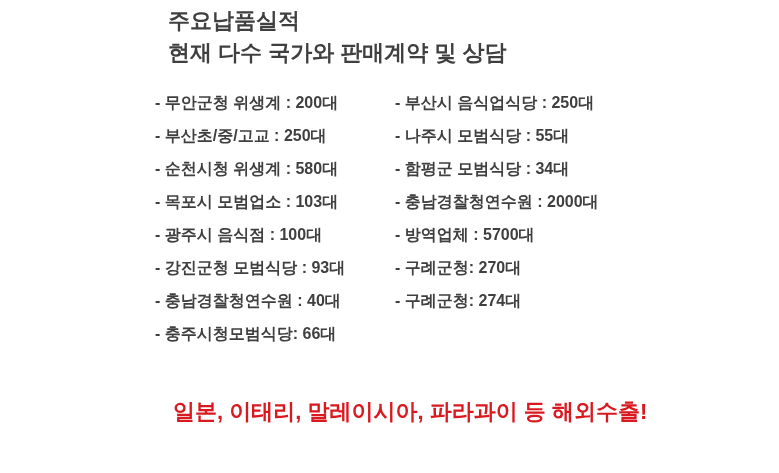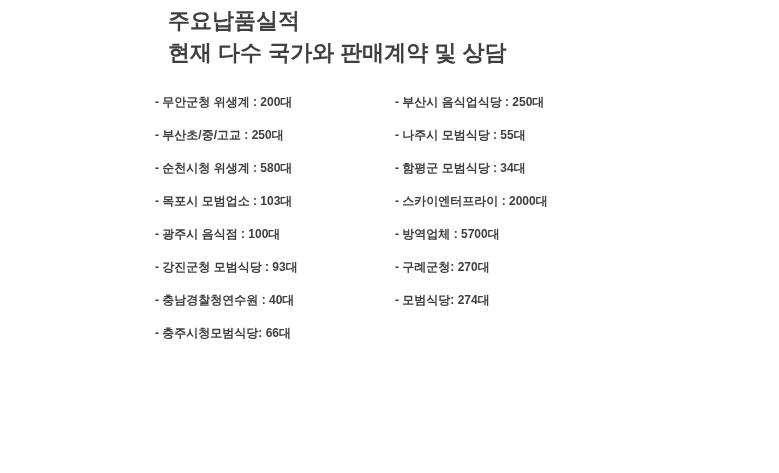--- a/index.html
+++ b/index.html
@@ -34,21 +34,21 @@
     line-height: 26px;
     white-space: nowrap;
   }
   .col {
     position: absolute;
     top: 86px;
   }
   .col-left  { left: 155px; }
   .col-right { left: 395px; }
   .item {
-    font-size: 12px;
+    font-size: 16px;
     height: 33px;
     line-height: 33px;
     white-space: nowrap;
   }
   .export-note {
     position: absolute;
     left: 173px;
     top: 398px;
     font-size: 22px;
     line-height: 28px;
@@ -73,20 +73,21 @@
     <div class="item">- 광주시 음식점 : 100대</div>
     <div class="item">- 강진군청 모범식당 : 93대</div>
     <div class="item">- 충남경찰청연수원 : 40대</div>
     <div class="item">- 충주시청모범식당: 66대</div>
   </div>
 
   <div class="col col-right">
     <div class="item">- 부산시 음식업식당 : 250대</div>
     <div class="item">- 나주시 모범식당 : 55대</div>
     <div class="item">- 함평군 모범식당 : 34대</div>
-    <div class="item">- 스카이엔터프라이 : 2000대</div>
+    <div class="item">- 충남경찰청연수원 : 2000대</div>
     <div class="item">- 방역업체 : 5700대</div>
     <div class="item">- 구례군청: 270대</div>
-    <div class="item">- 모범식당: 274대</div>
+    <div class="item">- 구례군청: 274대</div>
   </div>
 
+  <div class="export-note">일본, 이태리, 말레이시아, 파라과이 등 해외수출!</div>
 
 </div>
 
 </body></html>

